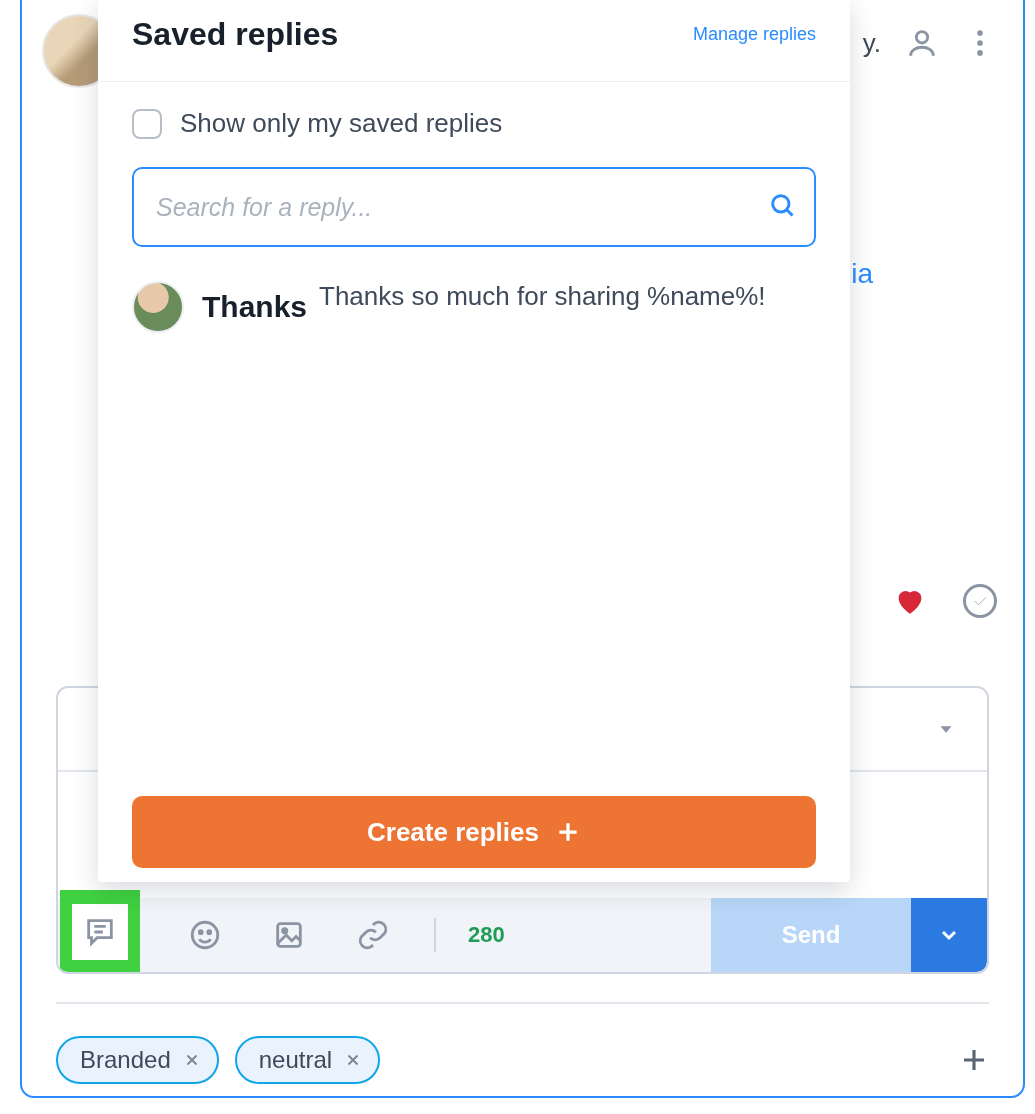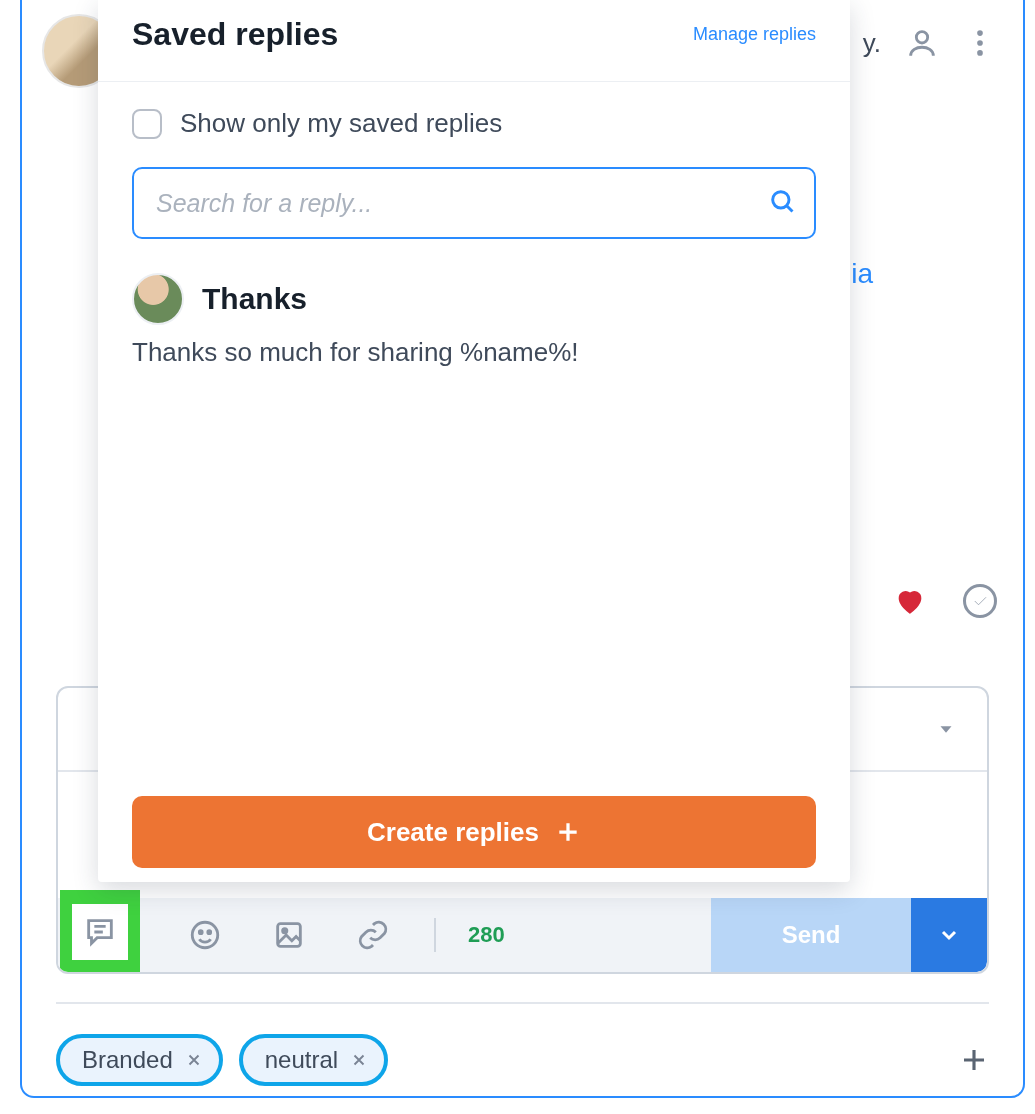--- a/index.html
+++ b/index.html
@@ -103,21 +103,21 @@
   .send-caret svg { width: 24px; height: 24px; stroke: #fff; fill: none; stroke-width: 3; }
 
   
   .tags-row {
     position: absolute; left: 34px; right: 34px; top: 1002px;
     height: 92px; border-top: 2px solid #e2e6ec;
     display: flex; align-items: center; gap: 16px; padding-top: 22px;
   }
   .tag-pill {
     display: inline-flex; align-items: center; gap: 12px;
-    border: 4px solid #0ea5e9; background: #eaf3fd; color: #3f4a5a;
+    border: 2px solid #0ea5e9; background: #eaf3fd; color: #3f4a5a;
     border-radius: 999px; padding: 8px 16px 8px 22px; font-size: 24px; cursor: pointer;
   }
   .tag-pill .x { color: #7a8494; font-size: 20px; display: inline-flex; }
   .tag-pill .x svg { width: 18px; height: 18px; stroke: #7a8494; stroke-width: 2.5; }
   .add-tag { margin-left: auto; color: #5a6472; cursor: pointer; }
   .add-tag svg { width: 30px; height: 30px; stroke: #5a6472; stroke-width: 2.5; }
 
   
   .popover {
     position: absolute; left: 76px; top: 0; width: 752px; height: 882px;
@@ -138,28 +138,28 @@
   .chk-row { display: flex; align-items: center; gap: 18px; margin-bottom: 28px; }
   .chk {
     width: 30px; height: 30px; border: 2.5px solid #b8bec8; border-radius: 8px; cursor: pointer; background: #fff;
   }
   .chk-label { font-size: 26px; color: #3f4a5a; }
 
   .search-wrap {
     position: relative; margin-bottom: 26px;
   }
   .search-input {
-    width: 100%; height: 72px; border: 2px solid #2a8cff; border-radius: 10px;
+    width: 100%; height: 80px; border: 2px solid #2a8cff; border-radius: 10px;
     padding: 0 60px 0 22px; font-size: 25px; color: #3f4a5a; outline: none;
   }
   .search-input::placeholder { color: #aab2bd; font-style: italic; }
   .search-icon { position: absolute; right: 20px; top: 50%; transform: translateY(-50%); }
   .search-icon svg { width: 28px; height: 28px; stroke: #2a8cff; fill: none; stroke-width: 2.5; }
 
-  .reply-item { display: flex; flex-direction: column; gap: 12px; padding: 8px 0; cursor: pointer; }
+  .reply-item { display: flex; flex-direction: row; gap: 12px; padding: 8px 0; cursor: pointer; }
   .reply-head { display: flex; align-items: center; gap: 18px; }
   .reply-avatar {
     width: 52px; height: 52px; border-radius: 50%;
     background: radial-gradient(circle at 40% 30%, #e7c8a8 0 34%, #6a8b5a 36% 100%);
     border: 2px solid #eceff3;
   }
   .reply-title { font-size: 30px; font-weight: 800; color: #17202b; }
   .reply-body { font-size: 26px; color: #3f4a5a; }
 
   .create-btn {

